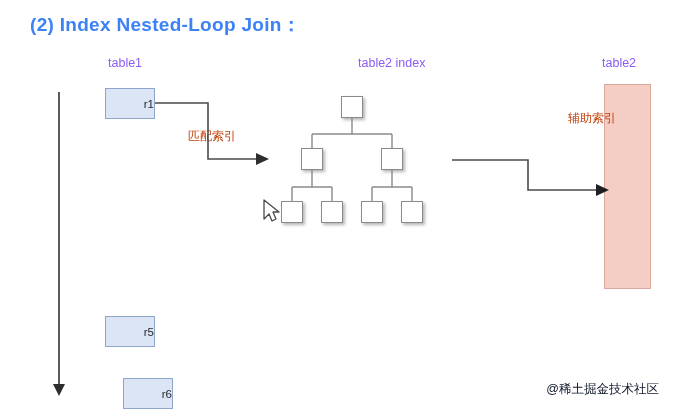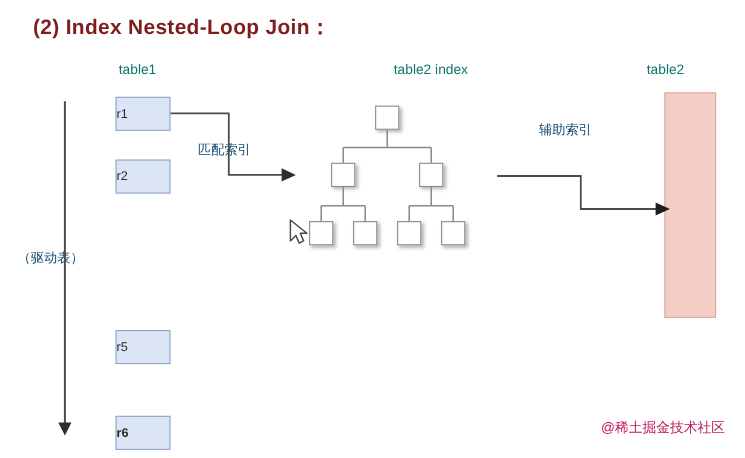--- a/index.html
+++ b/index.html
@@ -16,40 +16,40 @@
     height: 416px;
     background: #ffffff;
     overflow: hidden;
   }
   .title {
     position: absolute;
     left: 30px;
     top: 12px;
     font-size: 19px;
     font-weight: bold;
-    color: #7f1d1d;
+    color: #3b82f6;
     letter-spacing: 0.3px;
     white-space: nowrap;
   }
   .col-label {
     position: absolute;
     font-size: 12.5px;
-    color: #0f766e;
+    color: #8b5cf6;
     white-space: nowrap;
   }
   .row-box {
     position: absolute;
     width: 50px;
     height: 31px;
     background: #dbe5f5;
     border: 1px solid #8fa6cc;
     box-sizing: border-box;
     display: flex;
     align-items: center;
-    justify-content: flex-start;
+    justify-content: flex-end;
     font-size: 11.5px;
     color: #2a2a2a;
   }
   .tree-node {
     position: absolute;
     width: 22px;
     height: 22px;
     background: #ffffff;
     border: 1.4px solid #8a8a8a;
     box-sizing: border-box;
@@ -61,78 +61,74 @@
     top: 84px;
     width: 47px;
     height: 205px;
     background: #f4cdc4;
     border: 1px solid #d9a99e;
     box-sizing: border-box;
   }
   .cn-label {
     position: absolute;
     font-size: 12px;
-    color: #0c4a6e;
+    color: #c2410c;
     line-height: 16px;
-    text-align: left;
+    text-align: right;
     white-space: nowrap;
   }
   .watermark {
     position: absolute;
     right: 18px;
     bottom: 18px;
     font-size: 12.5px;
-    color: #be185d;
+    color: #0f172a;
     white-space: nowrap;
   }
   svg.overlay {
     position: absolute;
     left: 0;
     top: 0;
     width: 677px;
     height: 416px;
     pointer-events: none;
   }
 </style>
 </head>
 <body>
 
 <div id="canvas">
 
   <div class="title">(2)  Index Nested-Loop Join：</div>
 
   <div class="col-label" style="left:108px; top:56px;">table1</div>
   <div class="col-label" style="left:314px; top:56px;margin-left:44px;">table2 index</div>
-  <div class="col-label" style="left:588px; top:56px;">table2</div>
+  <div class="col-label" style="left:602px; top:56px;">table2</div>
 
   <div class="row-box" style="left:105px; top:88px;">
     <span>r1</span>
   </div>
-  <div class="row-box" style="left:105px; top:145px;">
-    <span>r2</span>
-  </div>
-  <div class="row-box" style="left:105px; top:300px;">
+  <div class="row-box" style="left:105px; top:316px;">
     <span>r5</span>
   </div>
-  <div class="row-box" style="left:105px; top:378px;font-weight:bold;">
+  <div class="row-box" style="left:123px; top:378px;">
     <span>r6</span>
   </div>
 
   <div class="tree-node" style="left:341px; top:96px;"></div>
   <div class="tree-node" style="left:301px; top:148px;"></div>
   <div class="tree-node" style="left:381px; top:148px;"></div>
   <div class="tree-node" style="left:281px; top:201px;"></div>
   <div class="tree-node" style="left:321px; top:201px;"></div>
   <div class="tree-node" style="left:361px; top:201px;"></div>
   <div class="tree-node" style="left:401px; top:201px;"></div>
 
   <div class="table2-rect"></div>
 
   <div class="cn-label" style="left:16px; top:226px; width:88px;">
-    <div>（驱动表）</div>
   </div>
 
   <div class="cn-label" style="left:180px; top:128px; width:56px;">匹配索引</div>
 
   <div class="cn-label" style="left:490px; top:110px; width:126px;">
     <div>辅助索引</div>
   </div>
 
   <svg class="overlay" viewBox="0 0 677 416" xmlns="http://www.w3.org/2000/svg">
     <defs>

